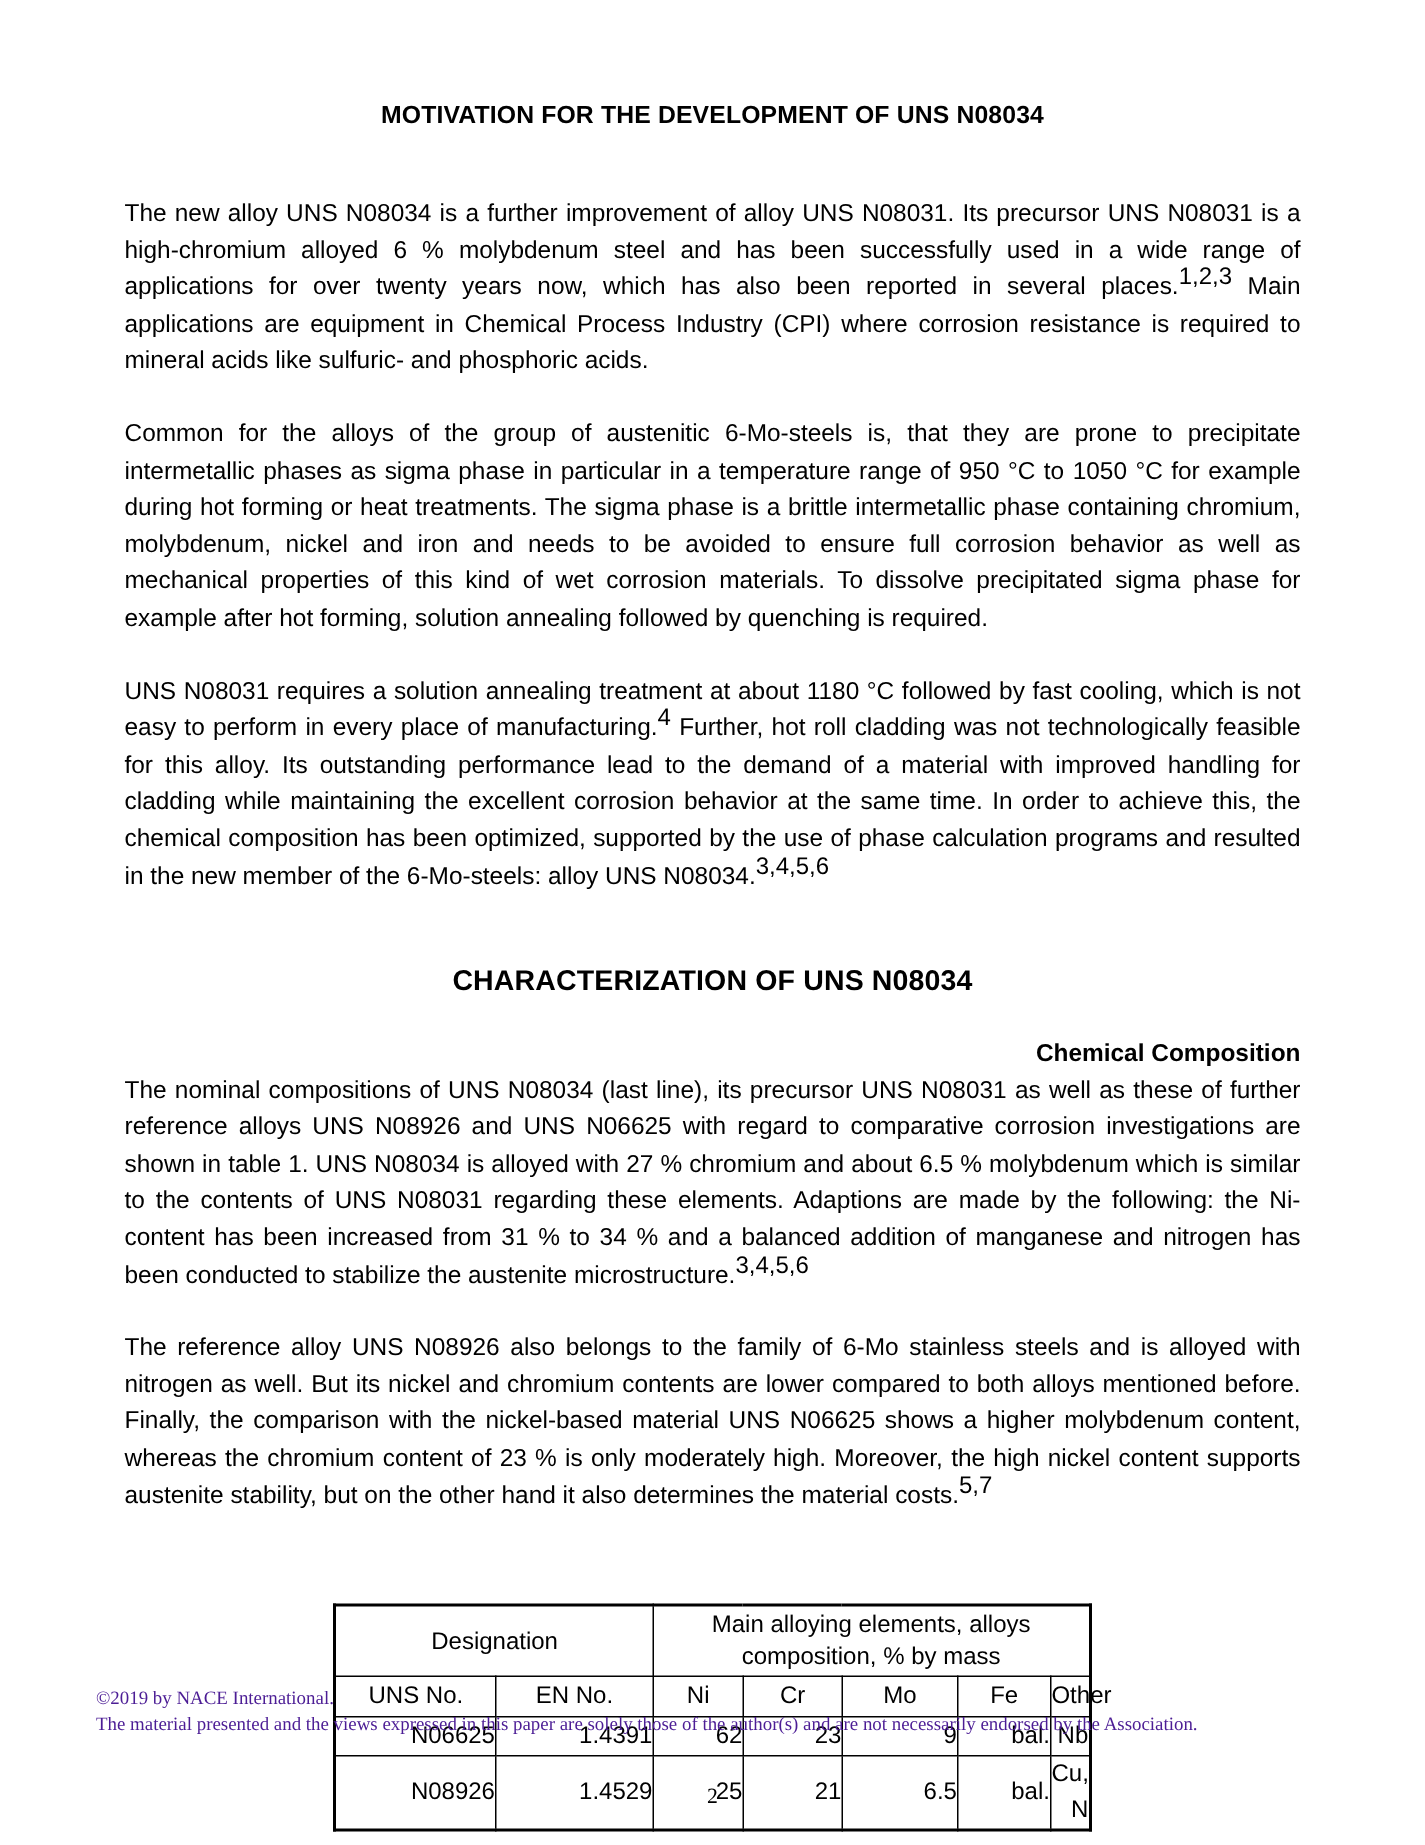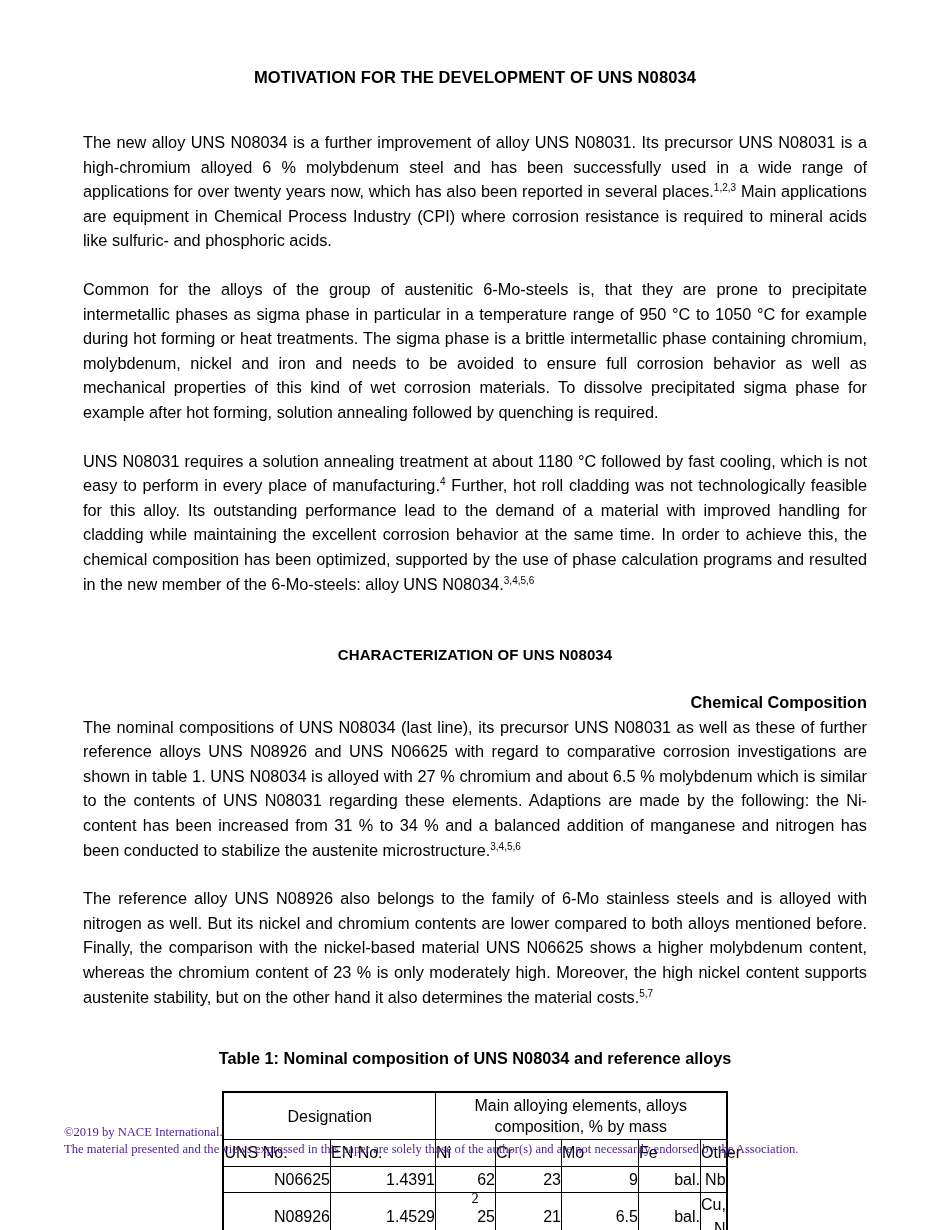--- a/index.html
+++ b/index.html
@@ -45,26 +45,26 @@
     text-justify: inter-word;
     margin: 0;
     padding: 0;
     hyphens: none;
   }
   .gap-24 { height: 24px; }
   .gap-38 { height: 38px; }
   .gap-42 { height: 42px; }
   .gap-48 { height: 48px; }
   sup {
-    font-size: 10px;
+    font-size: 16px;
     vertical-align: super;
     line-height: 0;
   }
   h2.sub-title {
-    font-size: 15px;
+    font-size: 19px;
     font-weight: bold;
     text-align: center;
     margin: 0;
     padding: 0;
     line-height: 22px;
     letter-spacing: 0.1px;
   }
   h3.sub-head {
     font-size: 16.3px;
     font-weight: bold;
@@ -100,21 +100,21 @@
   }
   .th-group {
     font-weight: bold;
     text-align: center;
     height: 46px;
     line-height: 21px;
     padding: 0 4px;
   }
   .th-col {
     font-weight: bold;
-    text-align: left;
+    text-align: center;
     height: 26px;
     padding-left: 6px;
     line-height: 24px;
   }
   .td-cell {
     text-align: right;
     height: 25px;
     padding-left: 6px;
     line-height: 24px;
   }
@@ -178,21 +178,20 @@
     <h3 class="sub-head">Chemical Composition</h3>
 
     <p class="body-par"><span>The nominal compositions of UNS N08034 (last line), its precursor UNS N08031 as well as these of further reference alloys UNS N08926 and UNS N06625 with regard to comparative corrosion investigations are shown in table 1. UNS N08034 is alloyed with 27 % chromium and about 6.5 % molybdenum which is similar to the contents of UNS N08031 regarding these elements. Adaptions are made by the following: the Ni-content has been increased from 31 % to 34 % and a balanced addition of manganese and nitrogen has been conducted to stabilize the austenite microstructure.</span><sup>3,4,5,6</sup></p>
 
     <div class="gap-24"></div>
 
     <p class="body-par"><span>The reference alloy UNS N08926 also belongs to the family of 6-Mo stainless steels and is alloyed with nitrogen as well. But its nickel and chromium contents are lower compared to both alloys mentioned before. Finally, the comparison with the nickel-based material UNS N06625 shows a higher molybdenum content, whereas the chromium content of 23 % is only moderately high. Moreover, the high nickel content supports austenite stability, but on the other hand it also determines the material costs.</span><sup>5,7</sup></p>
 
     <div class="gap-38"></div>
 
-    <div class="table-caption">Table 1:  Nominal composition of UNS N08034 and reference alloys</div>
 
     <div class="table-wrap">
       <table class="comp-table">
         <colgroup>
           <col class="c-uns">
             <col class="c-en">
             <col class="c-ni">
             <col class="c-cr">
             <col class="c-mo">
             <col class="c-fe">

